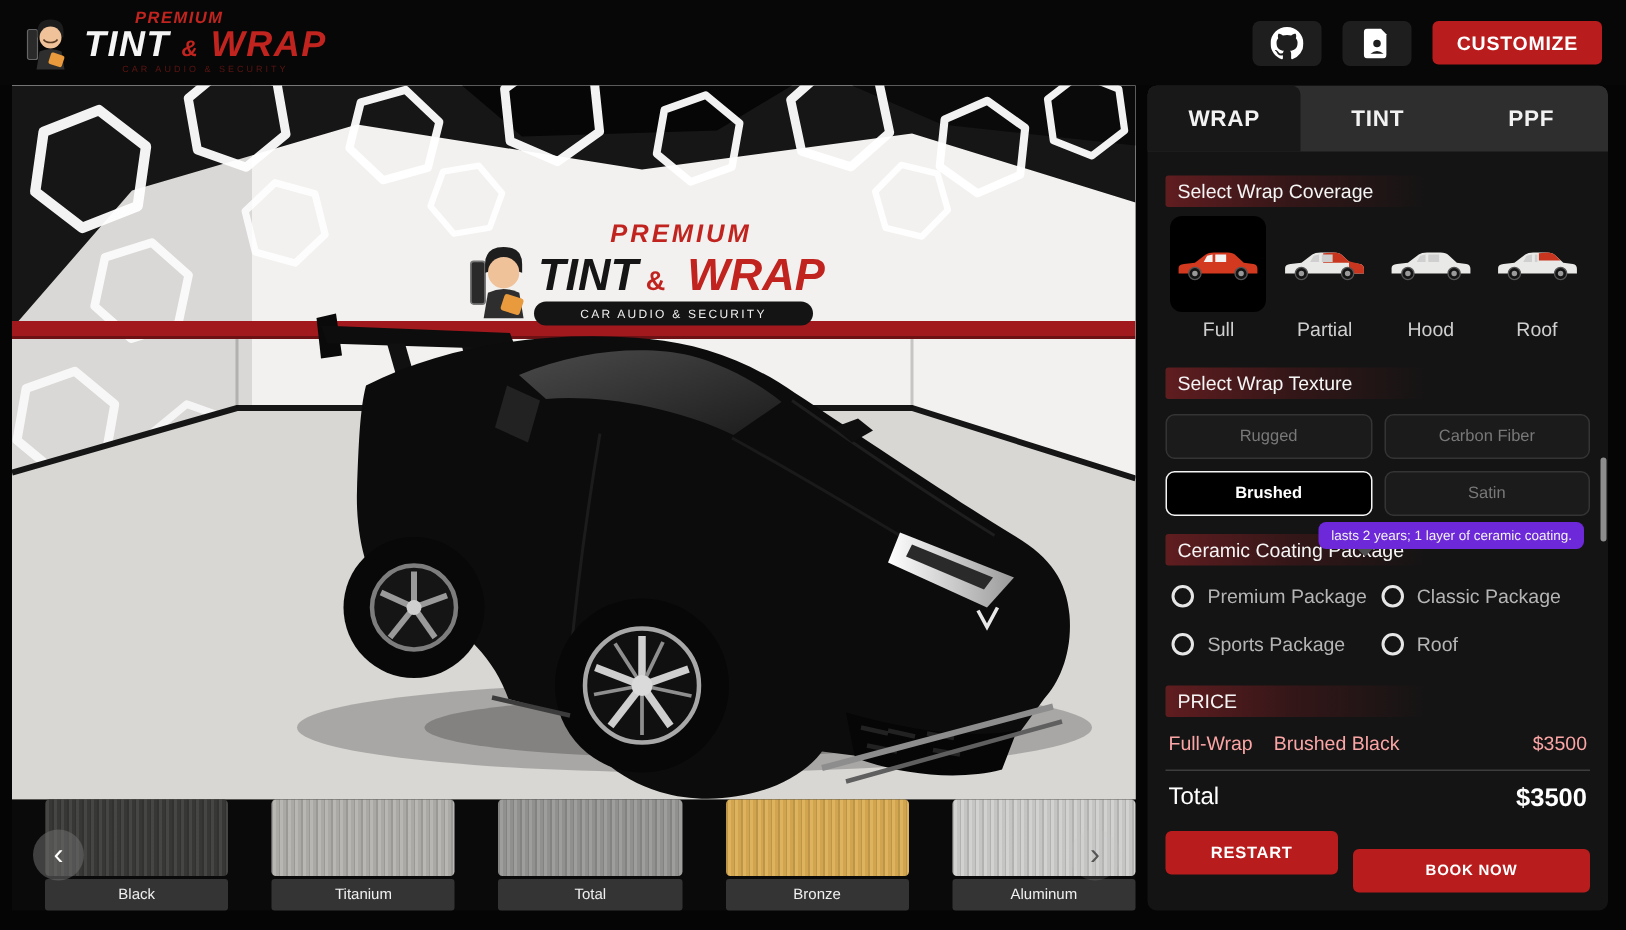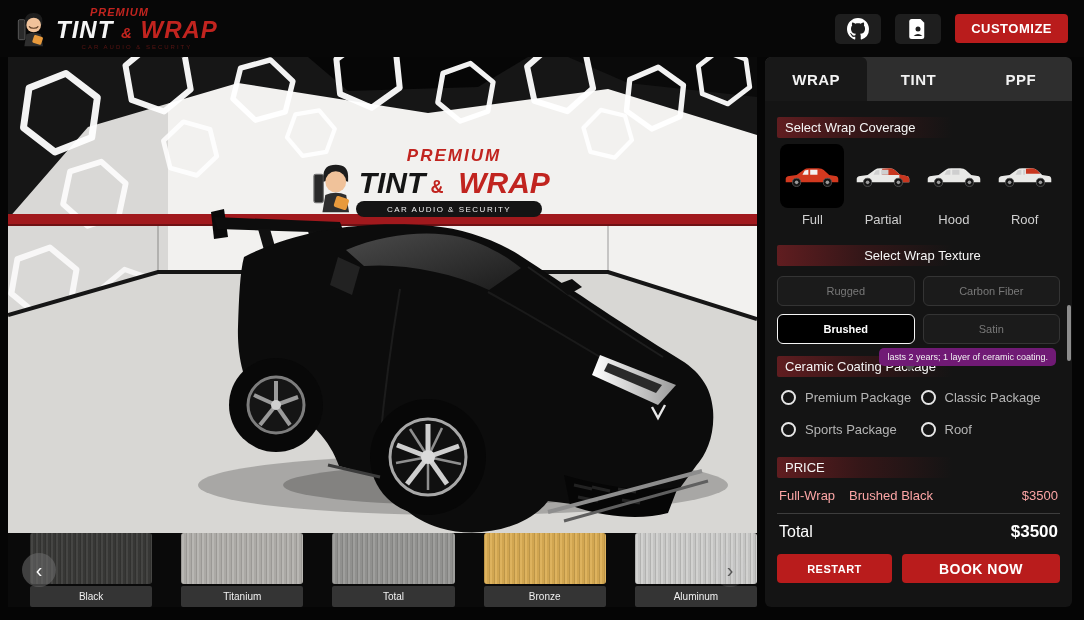--- a/index.html
+++ b/index.html
@@ -64,40 +64,40 @@
   .cov-label { margin-top:4px; font-size:13px; color:#cfcfcf; }
 
   
   .tex-grid { display:grid; grid-template-columns:1fr 1fr; gap:8px; margin-top:10px; }
   .tex-btn { height:30px; background:#1b1b1b; border:1px solid #343434; border-radius:6px;
              color:#787878; font-size:11px; cursor:pointer; font-family:inherit; }
   .tex-btn.selected { background:#000; border:1px solid #f5f5f5; color:#fff; font-weight:bold; }
 
   
   .ceramic { position:relative; margin-top:12px; }
-  .tooltip { position:absolute; right:4px; top:-8px; background:#701a75; color:#f2f2f2; font-size:9px;
+  .tooltip { position:absolute; right:4px; top:-8px; background:#6d28d9; color:#f2f2f2; font-size:9px;
              padding:4px 8px; border-radius:5px; white-space:nowrap; z-index:6; }
   .tooltip::after { content:""; position:absolute; left:26px; bottom:-5px; border:5px solid transparent;
                     border-top-color:#4f4f4f; border-bottom:0; }
   .radio-grid { display:grid; grid-template-columns:1fr 1fr; row-gap:17px; margin-top:13px; padding-left:4px; }
   .radio-item { display:flex; align-items:center; gap:9px; cursor:pointer; }
   .radio-circle { width:15px; height:15px; border:2px solid #e6e6e6; border-radius:50%; background:transparent; flex:none; }
   .radio-label { font-size:13px; color:#b5b5b5; }
 
   
   .price-row { display:flex; justify-content:space-between; margin-top:10px; padding:0 2px;
                font-size:13px; color:#fca5a5; }
   .price-name { display:flex; gap:14px; }
   .divider { border-top:1px solid #3d3d3d; margin-top:10px; }
   .total-row { display:flex; justify-content:space-between; align-items:center; margin-top:8px; padding:0 2px; }
   .total-label { color:#fff; font-size:16px; }
   .total-amount { color:#fff; font-size:17px; font-weight:bold; }
   .action-row { display:flex; gap:10px; margin-top:12px; }
   .restart-btn { flex:0 0 115px; height:29px; font-size:11px; letter-spacing:.5px; }
-  .book-btn { flex:1; height:29px; font-size:14px; letter-spacing:.5px; }
+  .book-btn { flex:1; height:29px; font-size:10px; letter-spacing:.5px;margin-top:12px; }
 
   .scroll-thumb { position:absolute; right:1px; top:248px; width:4px; height:56px; background:#8d8d8d;
                   border-radius:2px; cursor:pointer; }
 </style>
 </head>
 <body>
 
 <div class="header">
   <div class="logo">
     <svg width="34" height="40" viewBox="0 0 24 30">
@@ -371,21 +371,21 @@
             <circle cx="15" cy="20" r="4.5" fill="#141414" stroke="#555"></circle>
               <circle cx="15" cy="20" r="2" fill="#999"></circle>
             <circle cx="49" cy="20" r="4.5" fill="#141414" stroke="#555"></circle>
               <circle cx="49" cy="20" r="2" fill="#999"></circle>
           </svg>
         </div>
         <div class="cov-label">Roof</div>
       </div>
     </div>
 
-    <div class="section-title" style="margin-top:18px;text-align:center;">Select Wrap Texture</div>
+    <div class="section-title" style="margin-top:18px;">Select Wrap Texture</div>
     <div class="tex-grid">
       <button class="tex-btn">Rugged</button>
       <button class="tex-btn">Carbon Fiber</button>
       <button class="tex-btn selected">Brushed</button>
       <button class="tex-btn">Satin</button>
     </div>
 
     <div class="ceramic">
       <div class="section-title">Ceramic Coating Package</div>
       <div class="tooltip">lasts 2 years; 1 layer of ceramic coating.</div>

